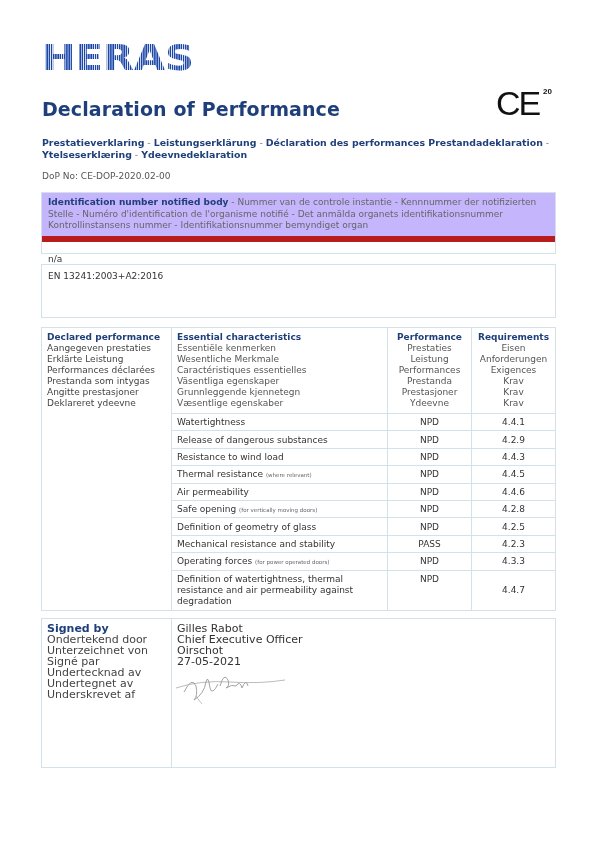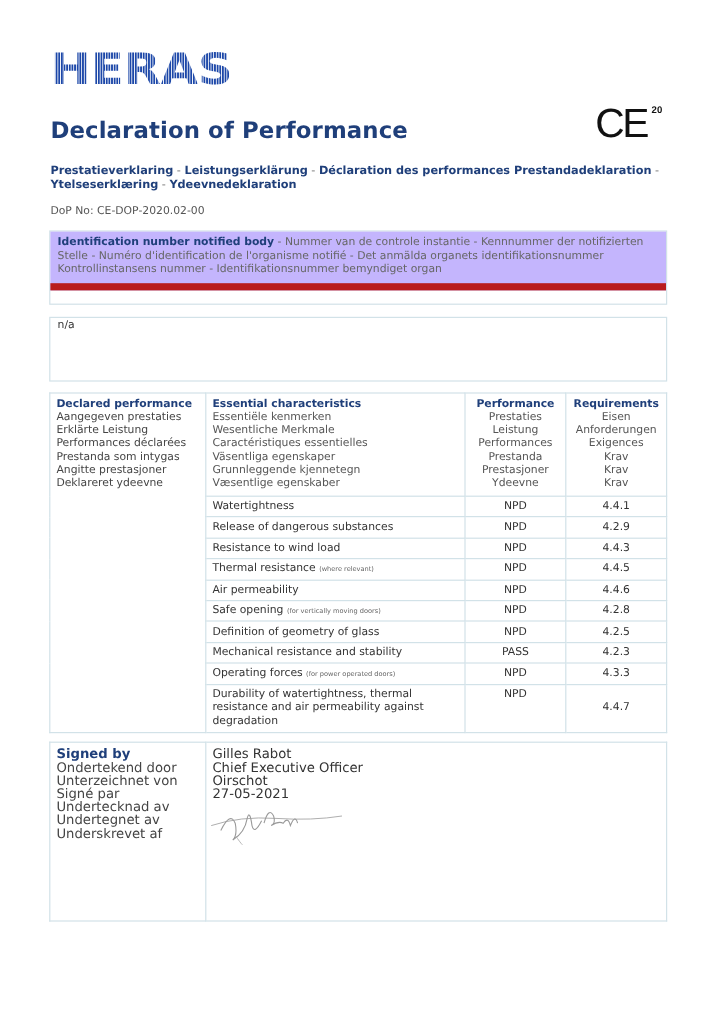--- a/index.html
+++ b/index.html
@@ -9,21 +9,21 @@
   .ce { position: absolute; left: 496px; top: 86px; font-family: Liberation Sans, sans-serif; font-size: 34px; color: #111; letter-spacing: -2px; line-height: 1; }
   .ce sup { font-size: 8px; font-weight: bold; position: absolute; top: 2px; left: 47px; letter-spacing: 0; }
   .subtitle { position: absolute; left: 42px; top: 137px; width: 510px; font-size: 9.4px; font-weight: bold; color: #1f3f7a; line-height: 12px; }
   .subtitle .sep { color: #777; font-weight: normal; }
   .dop { position: absolute; left: 42px; top: 171px; font-size: 9px; color: #555; }
   .box { position: absolute; left: 41px; width: 515px; border: 1px solid #d2e2e8; }
   .box .head { padding: 4px 6px 4px 6px; font-size: 9px; line-height: 11.5px; color: #666; border-bottom: 6px solid #b91c1c; background: #c4b5fd; }
   .box .head b { color: #1f3f7a; }
   .box .val { padding: 6px 6px; font-size: 9px; color: #333; }
   .notified { top: 192px; height: 62px; }
-  .notified .val { padding-top: 24px; }
+  .notified .val { padding-top: 12px; }
   .harm { top: 264px; height: 54px; }
   table.perf { position: absolute; left: 41px; top: 327px; width: 515px; border-collapse: collapse; font-size: 9px; }
   table.perf td { border: 1px solid #d2e2e8; vertical-align: top; }
   .col1 { width: 130px; padding: 4px 5px; line-height: 11px; color: #444; }
   .col1 b, .hdr b { color: #1f3f7a; text-align: right; }
   .hdr { padding: 4px 5px; line-height: 11px; color: #555; }
   .center { text-align: center; }
   .row td.c { height: 17.4px; padding: 2px 5px; vertical-align: middle; color: #333; }
   .small { font-size: 5.5px; color: #666; }
   .row.tall td.c { height: 40px; line-height: 11px; }
@@ -56,20 +56,21 @@
 </div>
 
 <div class="dop">DoP No: CE-DOP-2020.02-00</div>
 
 <div class="box notified">
   <div class="head"><b>Identification number notified body</b><span> - Nummer van de controle instantie - Kennnummer der notifizierten Stelle - Numéro d'identification de l'organisme notifié - Det anmälda organets identifikationsnummer Kontrollinstansens nummer - Identifikationsnummer bemyndiget organ</span></div>
   <div class="val">n/a</div>
 </div>
 
 <div class="box harm">
+  <div class="val">EN 13241:2003+A2:2016</div>
 </div>
 
 <table class="perf">
   <tbody>
       <tr>
     <td class="col1" rowspan="11">
       <b>Declared performance</b><br>
       <span>Aangegeven prestaties</span><br>
       <span>Erklärte Leistung</span><br>
       <span>Performances déclarées</span><br>
@@ -144,21 +145,21 @@
         <td class="c"><span>Mechanical resistance and stability</span></td>
         <td class="c center">PASS</td>
         <td class="c center">4.2.3</td>
       </tr>
   <tr class="row">
         <td class="c"><span>Operating forces</span> <span class="small">(for power operated doors)</span></td>
         <td class="c center">NPD</td>
         <td class="c center">4.3.3</td>
       </tr>
   <tr class="row tall">
-        <td class="c top"><span>Durability of watertightness, thermal resistance and air permeability against degradation</span></td>
+        <td class="c top"><span>Definition of watertightness, thermal resistance and air permeability against degradation</span></td>
         <td class="c center top">NPD</td>
         <td class="c center">4.4.7</td>
       </tr>
 </tbody>
   </table>
 
 <table class="sign">
   <tbody>
       <tr>
     <td class="lbl">

